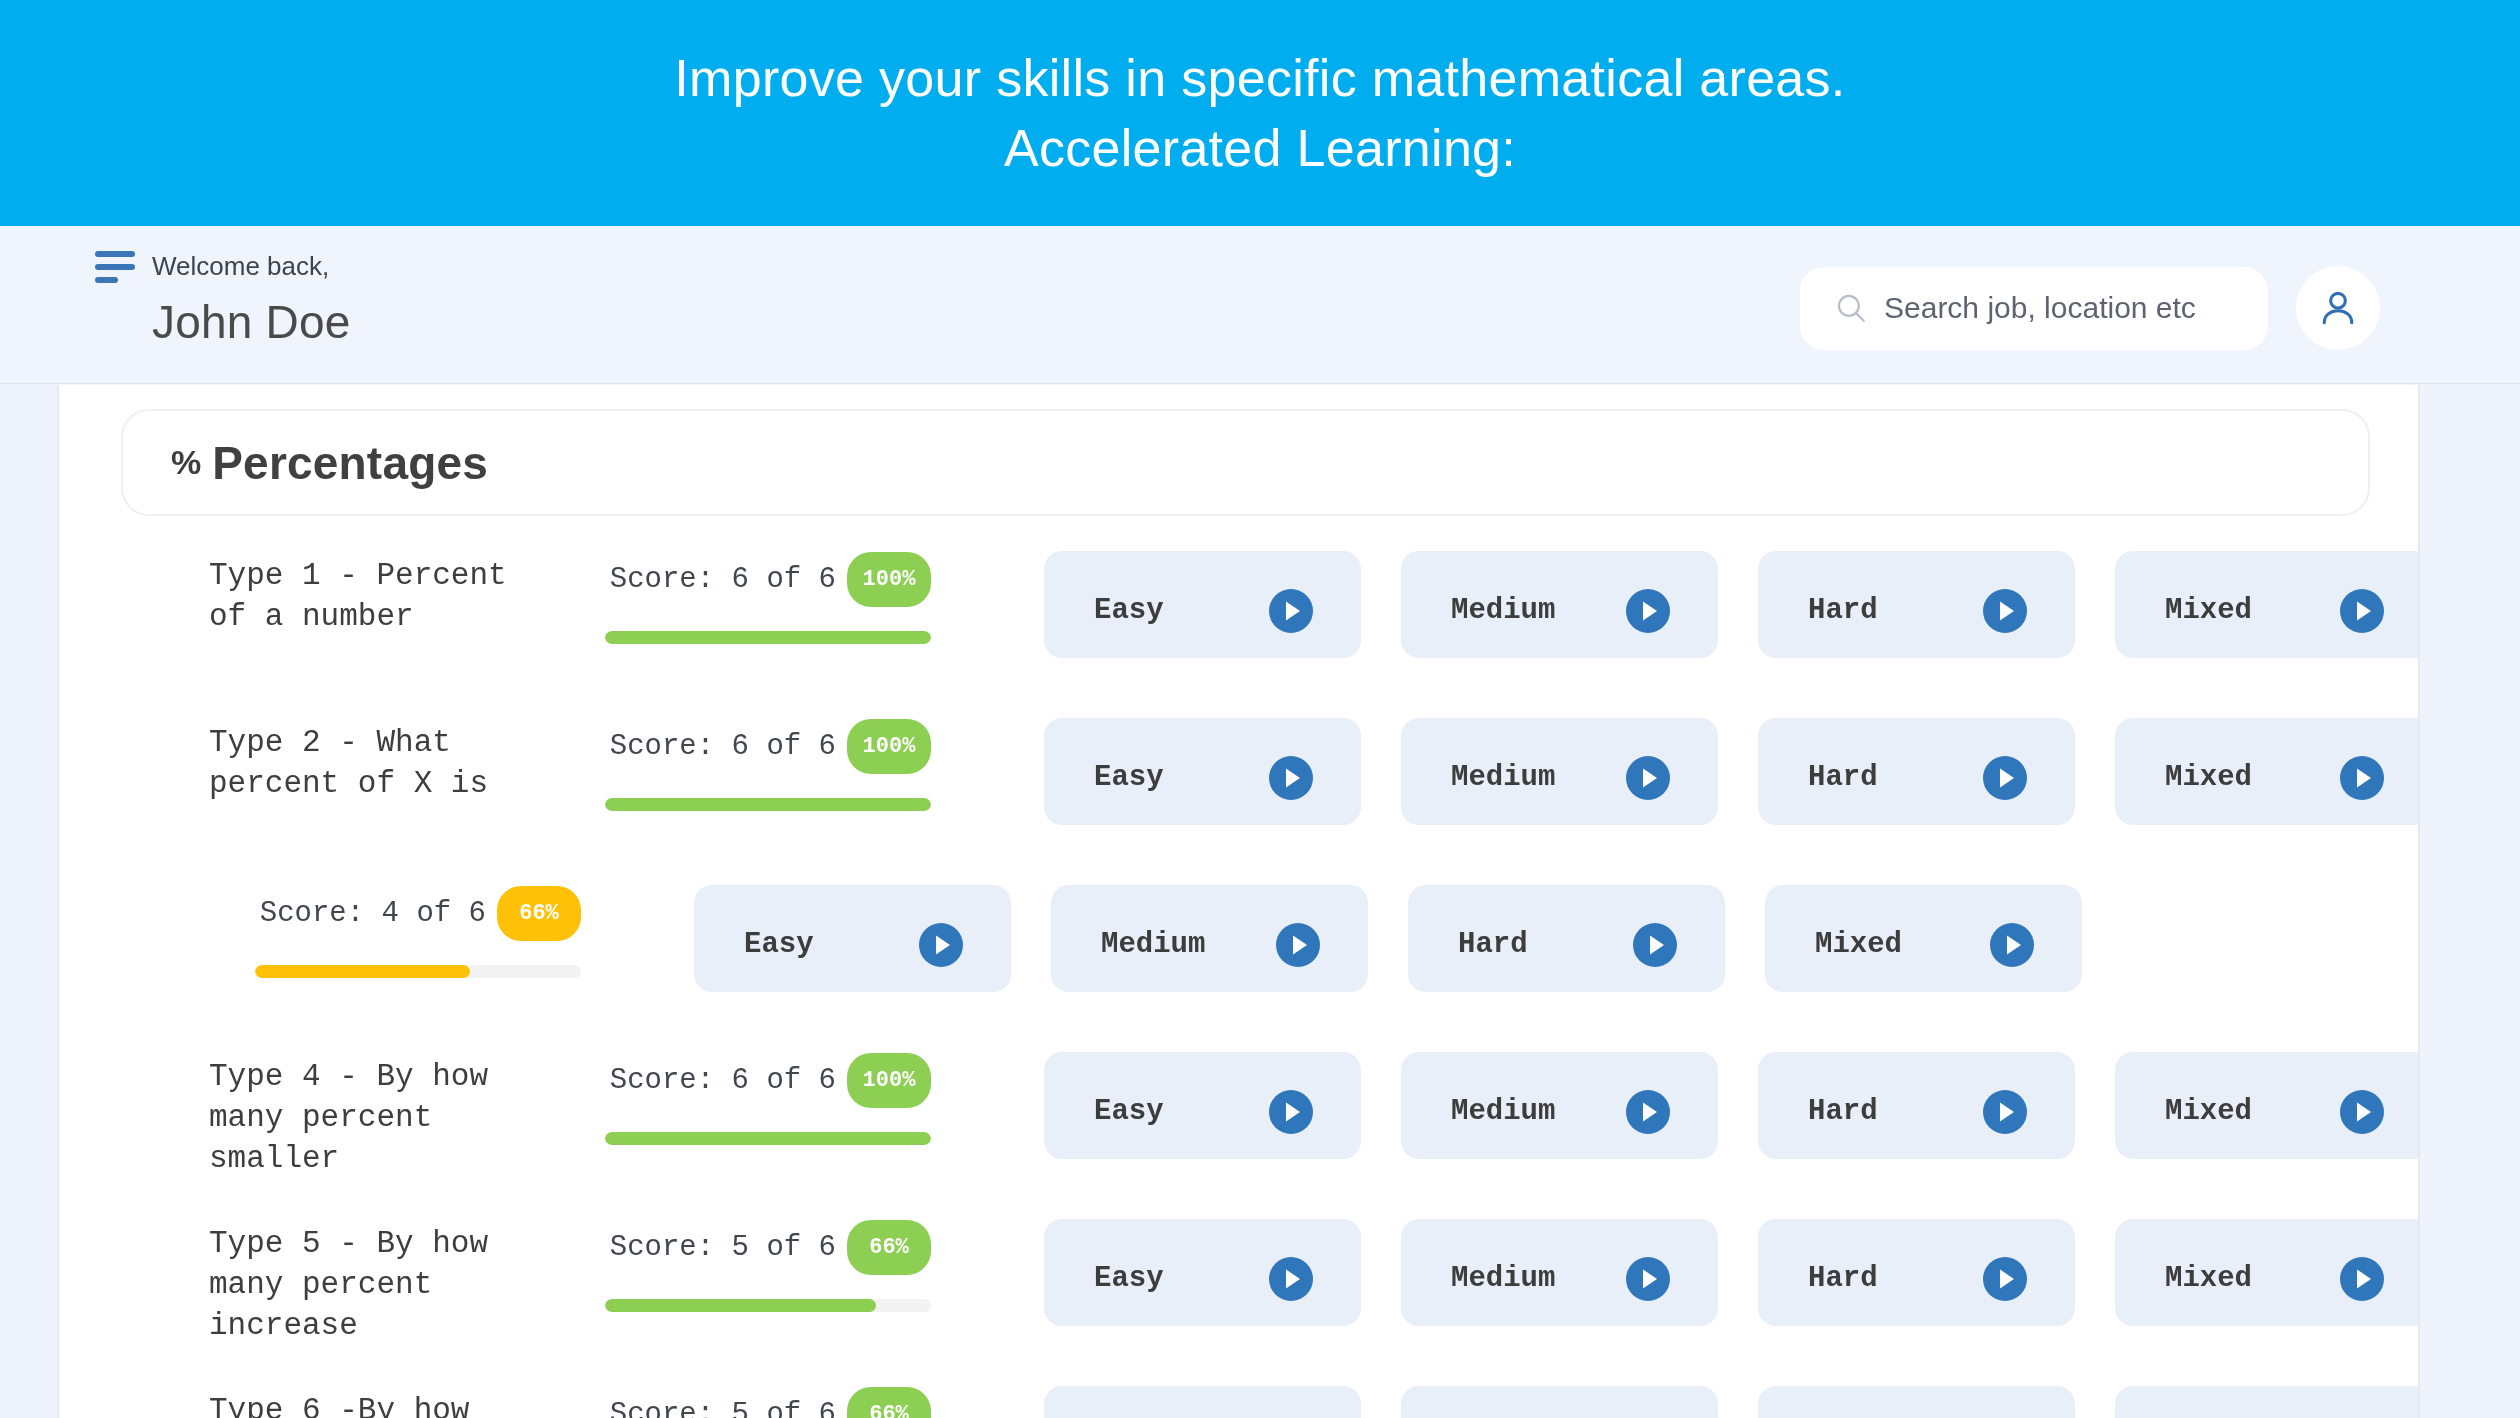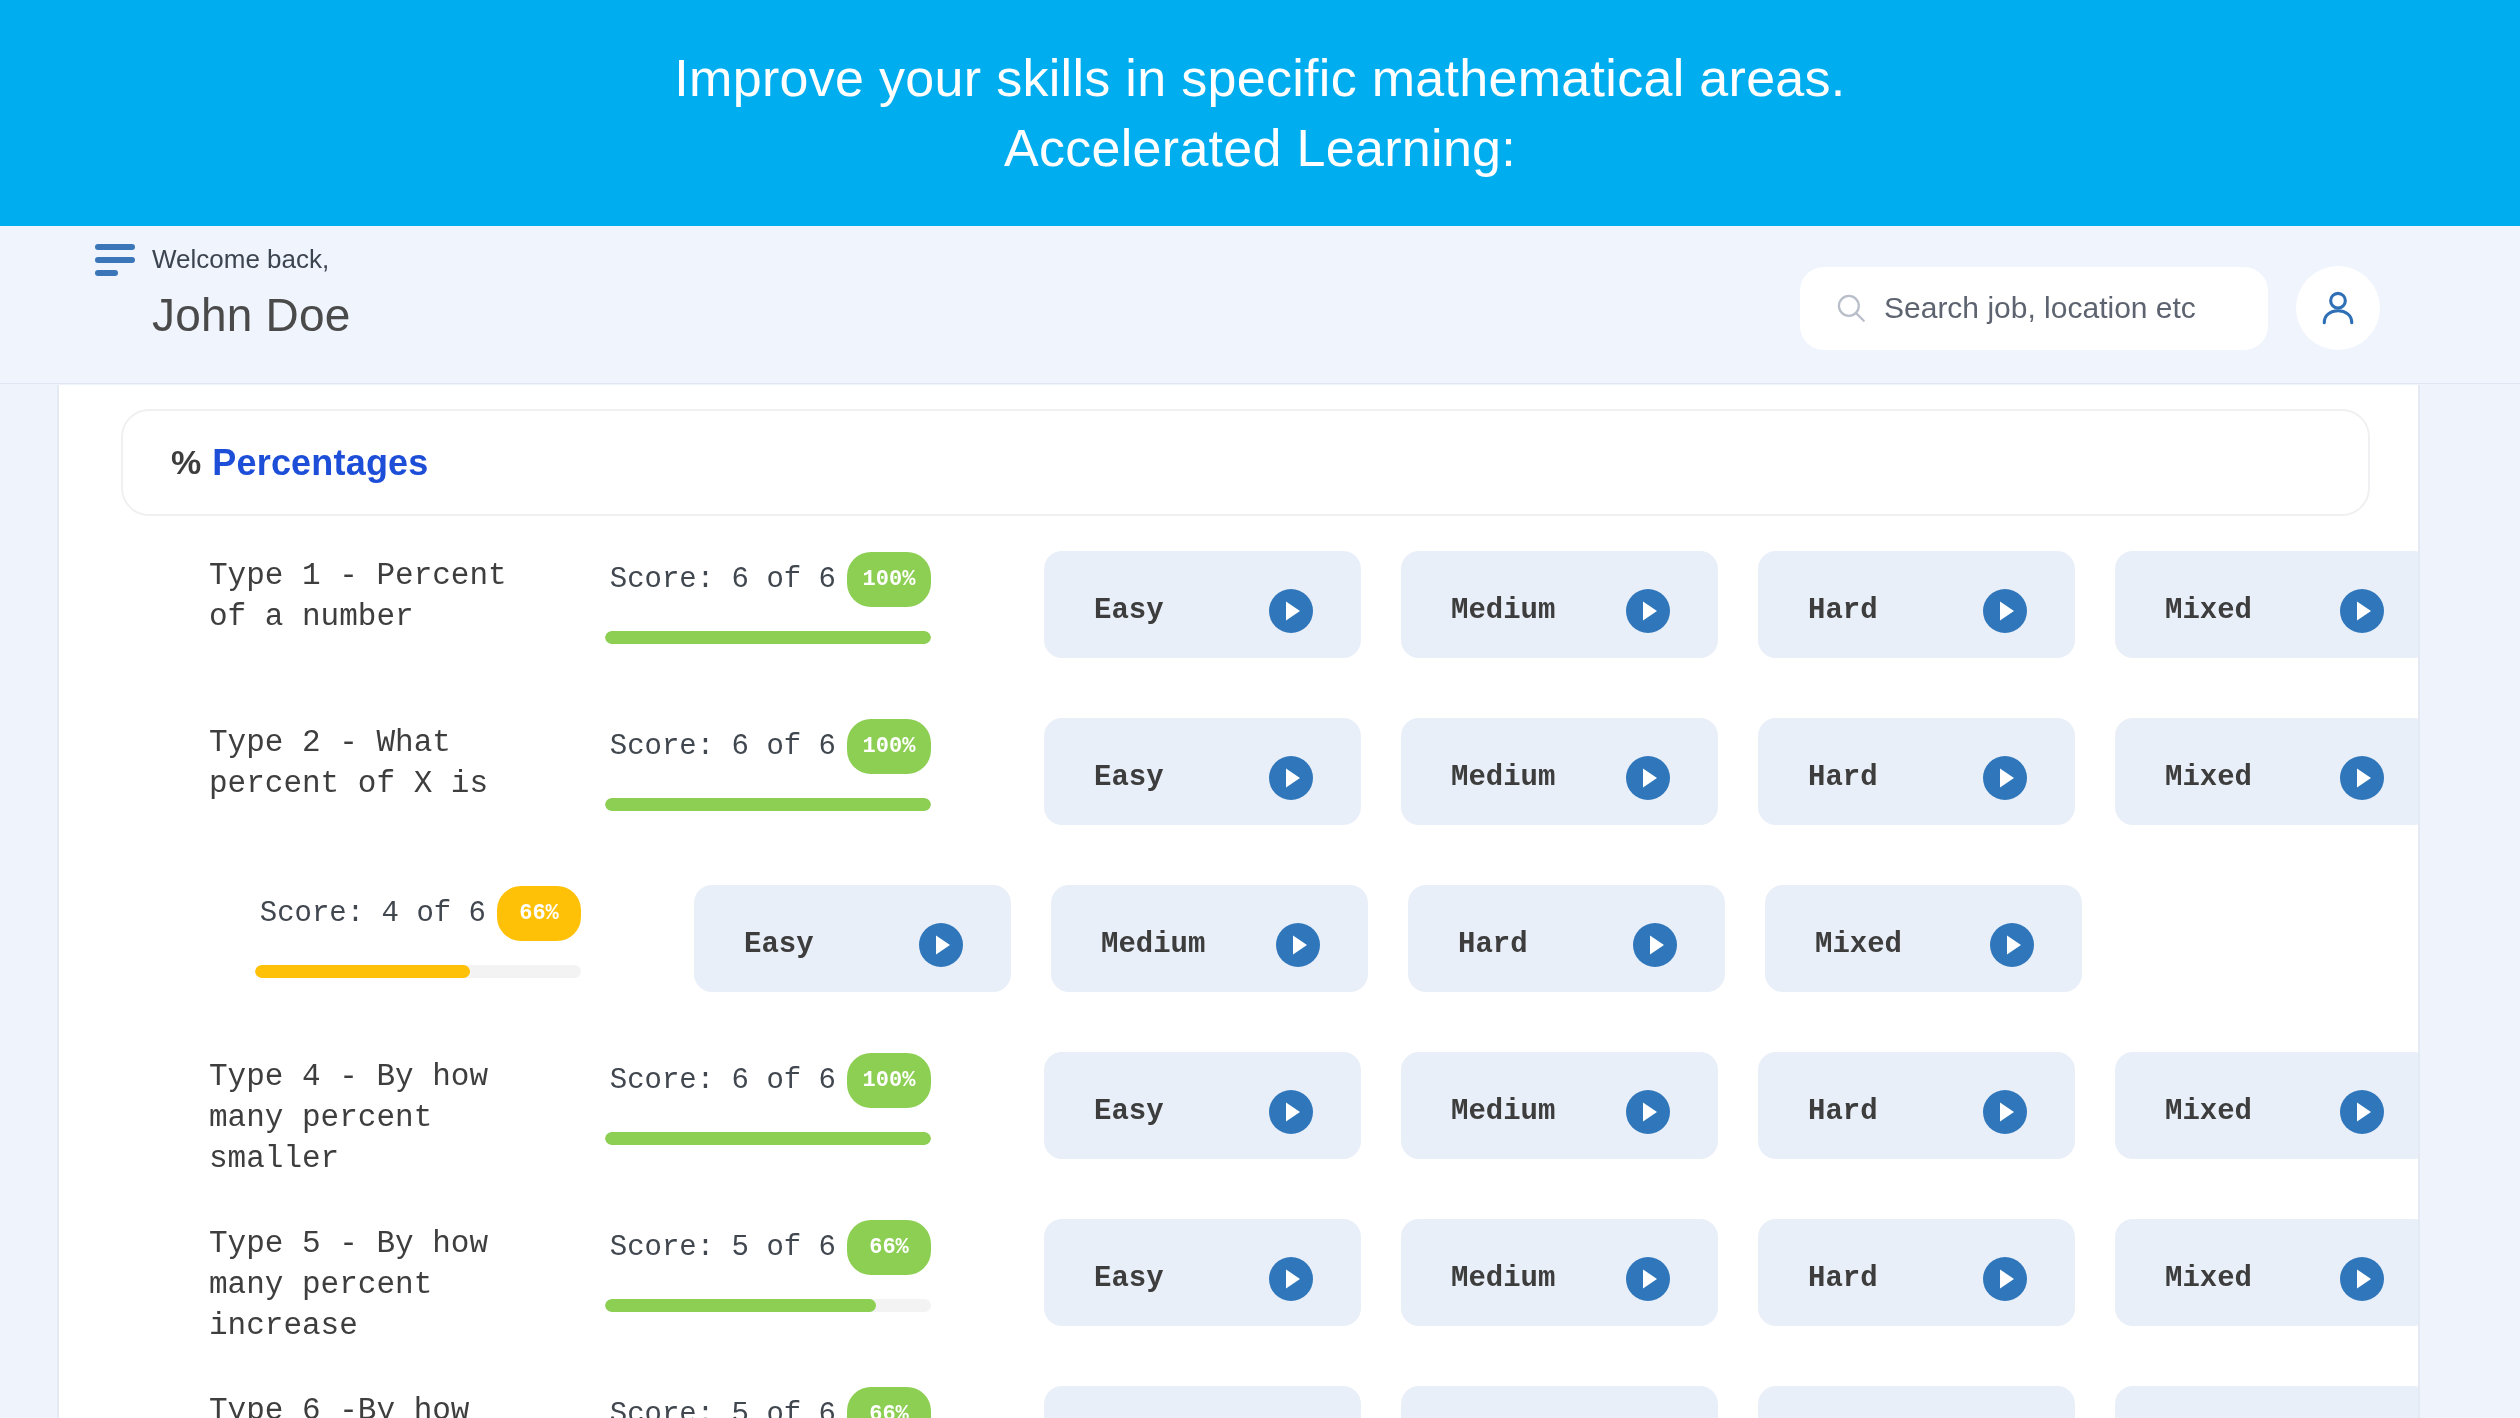--- a/index.html
+++ b/index.html
@@ -46,21 +46,21 @@
     display: flex;
     align-items: flex-start;
     padding: 0 140px 0 95px;
     position: relative;
     border-bottom: 1px solid #dfe6f2;
   }
 
   .welcome-block {
     display: flex;
     flex-direction: column;
-    padding-top: 16px;
+    padding-top: 23px;
   }
   .welcome-row {
     display: flex;
     align-items: center;
     gap: 17px;
   }
   .hamburger {
     display: flex;
     flex-direction: column;
     gap: 7px;
@@ -144,23 +144,23 @@
     margin: 24px 48px 0 62px;
     height: 107px;
     background: #ffffff;
     border: 2px solid #f0f0f2;
     border-radius: 28px;
     display: flex;
     align-items: center;
     padding-left: 48px;
   }
   .section-title {
-    font-size: 36px;
+    font-size: 46px;
     font-weight: 700;
-    color: #1d4ed8;
+    color: #404040;
     letter-spacing: 0.2px;
   }
   .section-icon {
     font-size: 34px;
     font-weight: 700;
     color: #3d3d3d;
     margin-right: 11px;
   }
 
   

